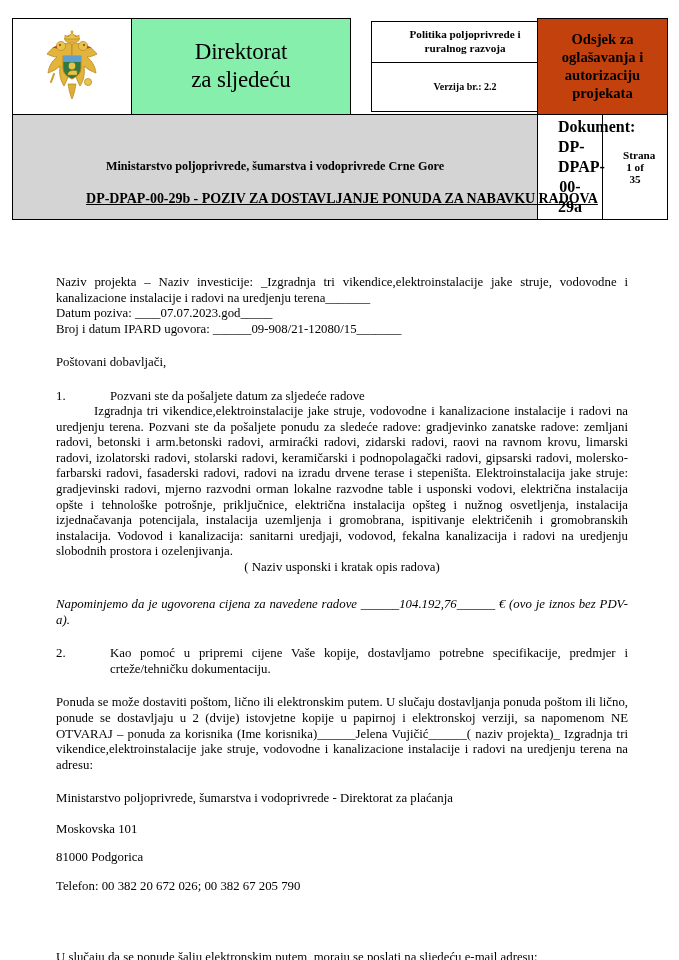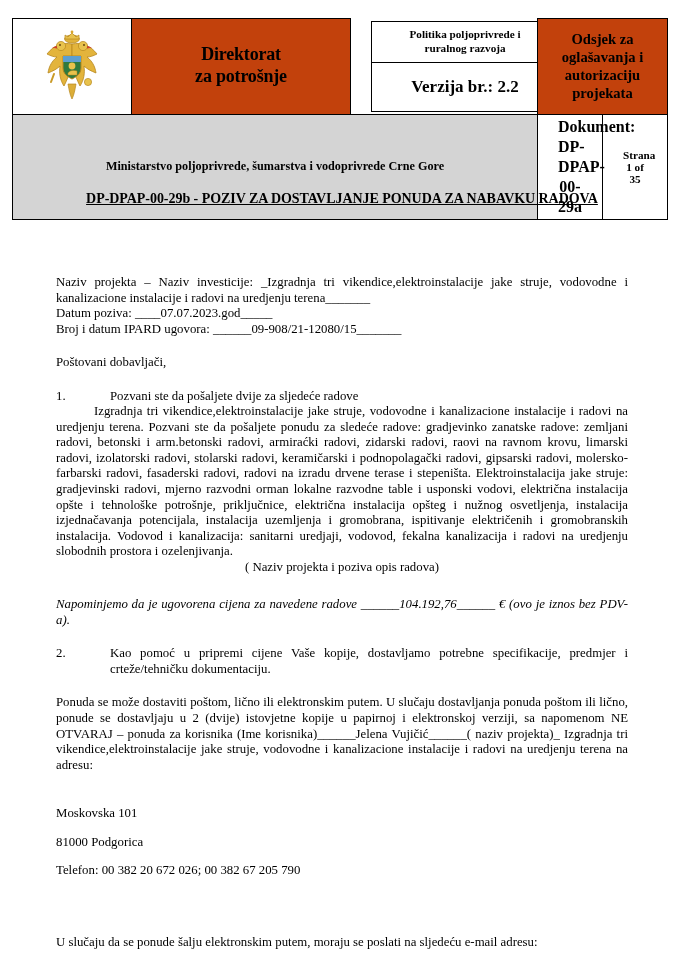--- a/index.html
+++ b/index.html
@@ -38,39 +38,39 @@
     width: 78px;
     background: #ffffff;
   }
   .crest-box {
     width: 62px;
     height: 72px;
     margin: 0 auto;
     position: relative;
   }
   .cell-direktorat {
-    background: #c2410c;
-    font-weight: bold;
-    font-size: 18px;
+    background: #86efac;
+    font-weight: normal;
+    font-size: 23px;
     line-height: 1.22;
     letter-spacing: -0.2px;
     width: 178px;
   }
   .cell-politika {
     background: #ffffff;
     font-weight: bold;
     font-size: 11.2px;
     line-height: 1.2;
     height: 36px;
     width: 146px;
   }
   .cell-verzija {
     background: #ffffff;
     font-weight: bold;
-    font-size: 17px;
+    font-size: 10px;
     height: 44px;
     margin-left: 36px;
   }
   .cell-odsjek {
     background: #c2410c;
     font-weight: bold;
     font-size: 14.6px;
     line-height: 1.25;
   }
   .cell-ministarstvo {
@@ -190,21 +190,21 @@
             <path d="M27 43 C29 40 33 40 36 41 L36 45 L27 45 Z" fill="#e8c24c" stroke="#b8881f" stroke-width="0.5"></path>
             <circle cx="31" cy="36" r="3.4" fill="#e8c24c"></circle>
 
             <circle cx="47" cy="52" r="3.6" fill="#e8c24c" stroke="#b8881f" stroke-width="0.7"></circle>
             <path d="M13 44 L10 52" stroke="#c99a26" stroke-width="2" stroke-linecap="round"></path>
           </svg>
         </div>
       </td>
       <td class="cell-direktorat" rowspan="2">
         <div>Direktorat</div>
-        <div>za potrošnje</div>
+        <div>za sljedeću</div>
       </td>
       <td class="nopad" rowspan="2" style="width:146px;border:none;">
         <table class="nested">
           <tbody>
                 <tr>
             <td class="cell-politika" style="border-top:1.4px solid #000;border-left:1.4px solid #000;border-right:1.4px solid #000;border-bottom:1.4px solid #000;">Politika poljoprivrede i ruralnog razvoja</td>
           </tr>
           <tr>
             <td class="cell-verzija" style="border-left:1.4px solid #000;border-right:1.4px solid #000;border-bottom:1.4px solid #000;">Verzija br.: 2.2</td>
           </tr>
@@ -234,44 +234,45 @@
   <p class="para just-last">Broj i datum IPARD ugovora: ______09-908/21-12080/15_______</p>
 
   <div class="gap-18"></div>
 
   <p class="para">Poštovani dobavljači,</p>
 
   <div class="gap-18"></div>
 
   <div class="numbered">
     <div class="num-col">1.</div>
-    <div class="num-text" style="text-align:left;">Pozvani ste da pošaljete dvije za sljedeće radove</div>
+    <div class="num-text" style="text-align:left;">Pozvani ste da pošaljete datum za sljedeće radove</div>
   </div>
 
   <p class="para indent-first">Izgradnja tri vikendice,elektroinstalacije jake struje, vodovodne i kanalizacione instalacije i radovi na uredjenju terena. Pozvani ste da pošaljete ponudu za sledeće radove: gradjevinko zanatske radove: zemljani radovi, betonski i arm.betonski radovi, armiraćki radovi, zidarski radovi, raovi na ravnom krovu, limarski radovi, izolatorski radovi, stolarski radovi, keramičarski i podnopolagački radovi, gipsarski radovi, molersko-farbarski radovi, fasaderski radovi, radovi na izradu drvene terase i stepeništa. Elektroinstalacija jake struje: gradjevinski radovi, mjerno razvodni orman lokalne razvodne table i usponski vodovi, električna instalacija opšte i tehnološke potrošnje, priključnice, električna instalacija opšteg i nužnog osvetljenja, instalacija izjednačavanja potencijala, instalacija uzemljenja i gromobrana, ispitivanje električenih  i gromobranskih instalacija. Vodovod i kanalizacija: sanitarni uredjaji, vodovod, fekalna kanalizacija i radovi na uredjenju slobodnih prostora i ozelenjivanja.</p>
 
-  <p class="center-line">( Naziv projekta i poziva opis radova)</p>
+  <p class="center-line">( Naziv usponski i kratak opis radova)</p>
 
   <div class="gap-22"></div>
 
   <p class="para italic">Napominjemo da je ugovorena cijena za navedene radove ______104.192,76______ € (ovo je iznos bez PDV-a).</p>
 
   <div class="gap-18"></div>
 
   <div class="numbered">
     <div class="num-col">2.</div>
     <div class="num-text">Kao pomoć u pripremi cijene Vaše kopije, dostavljamo potrebne specifikacije, predmjer i crteže/tehničku dokumentaciju.</div>
   </div>
 
   <div class="gap-18"></div>
 
   <p class="para">Ponuda se  može dostaviti poštom, lično ili elektronskim putem. U slučaju dostavljanja ponuda poštom ili lično, ponude se dostavljaju u 2 (dvije) istovjetne  kopije u papirnoj i elektronskoj verziji, sa napomenom NE OTVARAJ – ponuda za korisnika  (Ime korisnika)______Jelena Vujičić______( naziv projekta)_ Izgradnja tri vikendice,elektroinstalacije jake struje, vodovodne i kanalizacione instalacije i radovi na uredjenju terena na adresu:</p>
 
   <div class="gap-18"></div>
 
+  <p class="para">Ministarstvo poljoprivrede, šumarstva i vodoprivrede - Direktorat za plaćanja</p>
 
   <div class="gap-15"></div>
 
   <p class="para">Moskovska 101</p>
 
   <div class="gap-13"></div>
 
   <p class="para">81000 Podgorica</p>
 
   <div class="gap-13"></div>

